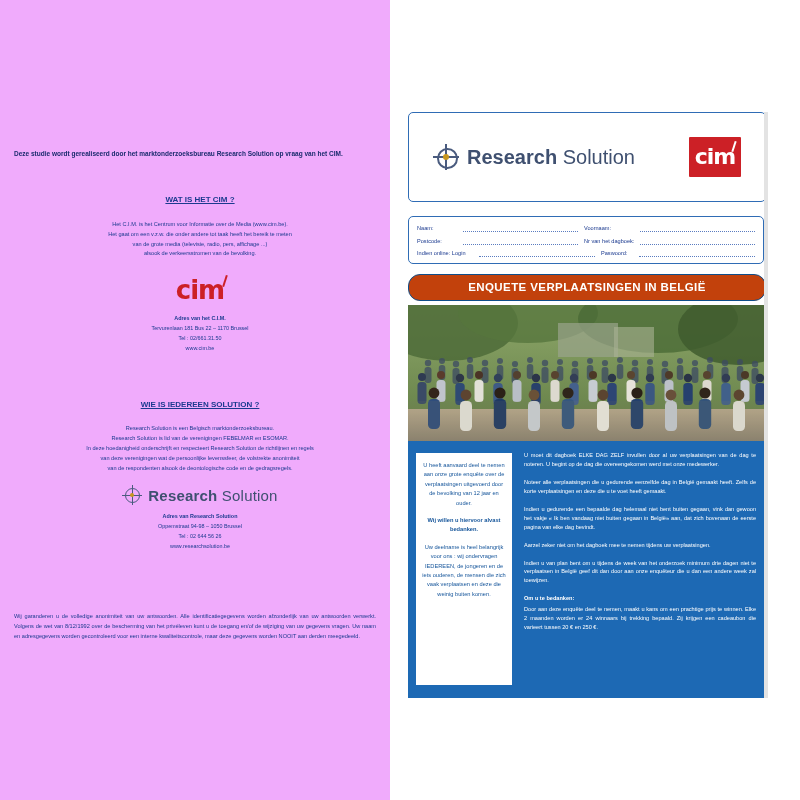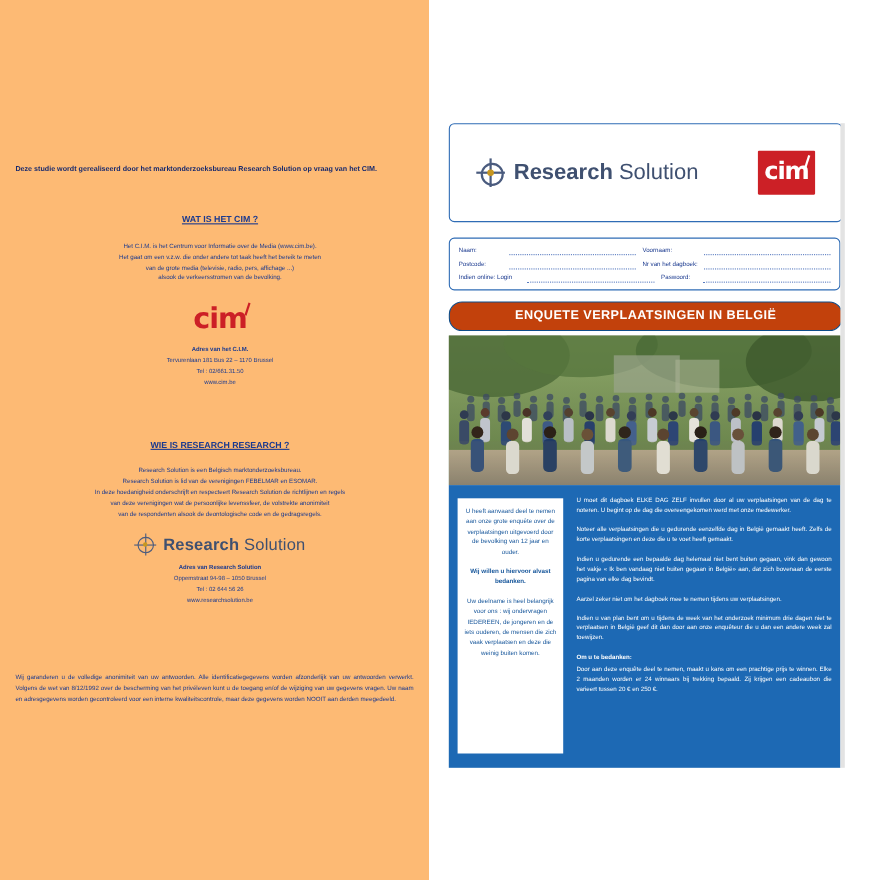--- a/index.html
+++ b/index.html
@@ -15,21 +15,21 @@
     overflow: hidden;
   }
 
   
   .left-page {
     position: absolute;
     left: 0;
     top: 0;
     width: 390px;
     height: 800px;
-    background: #fdba74;
+    background: #f0abfc;
   }
 
   .intro-line {
     position: absolute;
     left: 14px;
     top: 150px;
     width: 362px;
     font-size: 6.5px;
     font-weight: bold;
     color: #1a2b6d;
@@ -401,21 +401,21 @@
     </div>
     <div class="cim-addr">
       <div class="addr-head">Adres van het C.I.M.</div>
       <div>Tervurenlaan 181 Bus 22 – 1170 Brussel</div>
       <div>Tel : 02/661.31.50</div>
       <div>www.cim.be</div>
     </div>
   </div>
 
   <div class="rs-block">
-    <div class="sec-title">WIE IS RESEARCH RESEARCH ?</div>
+    <div class="sec-title">WIE IS IEDEREEN SOLUTION ?</div>
     <div class="rs-body">
       <div>Research Solution is een Belgisch marktonderzoeksbureau.</div>
       <div>Research Solution is lid van de verenigingen  FEBELMAR en ESOMAR.</div>
       <div>In deze hoedanigheid onderschrijft en respecteert Research Solution de richtlijnen en regels</div>
       <div>van deze verenigingen wat de persoonlijke levenssfeer, de volstrekte anonimiteit</div>
       <div>van de respondenten alsook de deontologische code en de gedragsregels.</div>
     </div>
     <div class="rs-logo">
       <div class="rs-mark">
         <div class="bar-h"></div>

